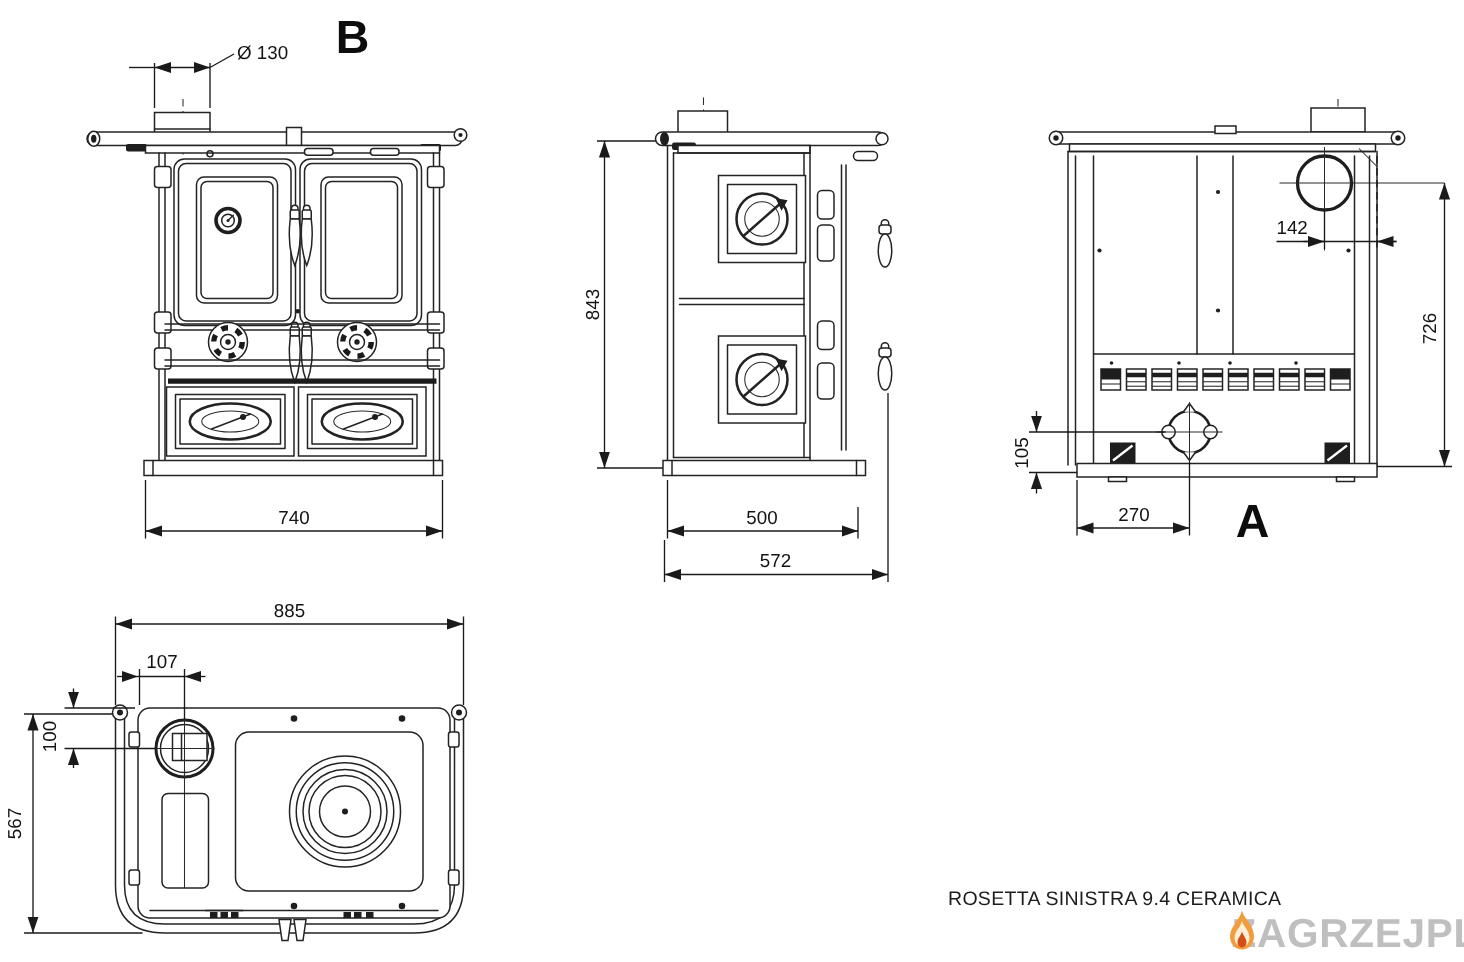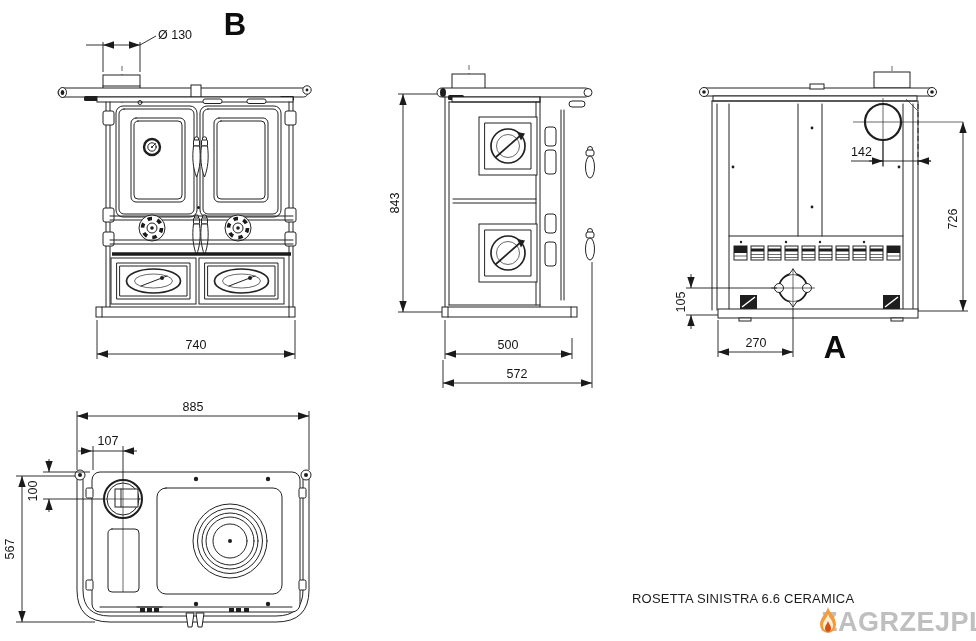--- a/index.html
+++ b/index.html
@@ -472,21 +472,21 @@
     <text x="37" y="491" text-anchor="middle" class="dtx" transform="rotate(-90 37 491)">100</text>
   </g>
   <g>
     <line x1="75" y1="476" x2="16" y2="476" class="dim"></line>
     <line x1="95" y1="622" x2="16" y2="622" class="dim"></line>
     <line x1="22" y1="476" x2="22" y2="622" class="dim" marker-start="url(#arr)" marker-end="url(#arr)"></line>
     <text x="14" y="549" text-anchor="middle" class="dtx" transform="rotate(-90 14 549)">567</text>
   </g>
 </svg>
 
-<div id="model-title">ROSETTA SINISTRA 6.6 CERAMICA</div>
+<div id="model-title">ROSETTA SINISTRA 9.4 CERAMICA</div>
 
 <div id="watermark">
   <span>ZAGRZEJ</span>
   <svg class="flame" width="22" height="30" viewBox="0 0 22 30">
     <path d="M11,0 C12.5,6 19,9.5 19,17.5 A8,8.5 0 1,1 3,17.5 C3,10.5 9.5,6.5 11,0 Z" fill="#f29c3e"></path>
     <path d="M11,7 C12,11 16,13 16,18.5 A5,5.6 0 1,1 6,18.5 C6,13.5 10,11.5 11,7 Z" fill="#fdeed8"></path>
     <path d="M11,14 C11.8,17 14,18.3 14,21.3 A3,3.4 0 1,1 8,21.3 C8,18.3 10.2,17 11,14 Z" fill="#d44f16"></path>
   </svg>
   <span>PL</span>
 </div>

